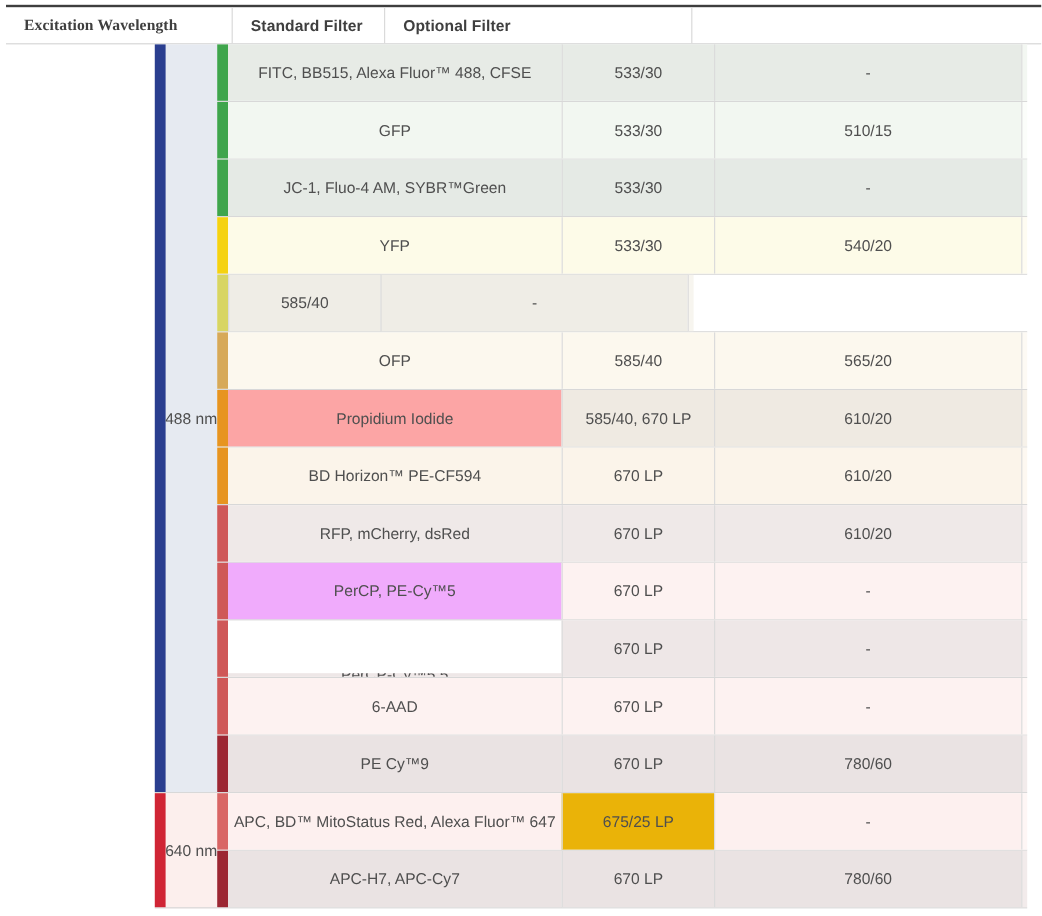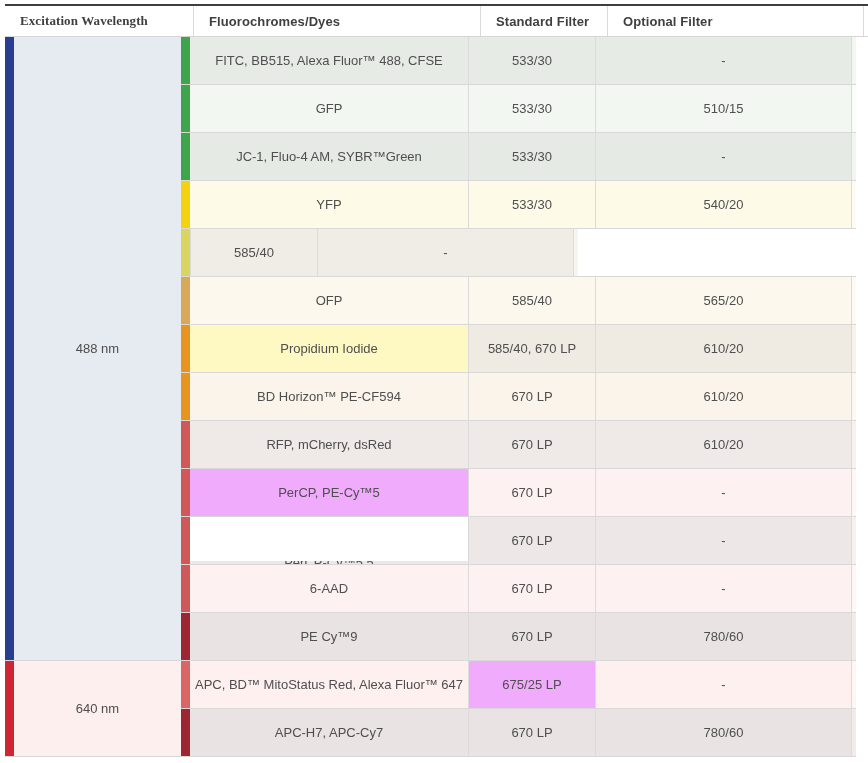--- a/index.html
+++ b/index.html
@@ -39,21 +39,21 @@
     white-space: nowrap;
     overflow: hidden;
   }
   .hc1 { width: 188px; font-family: Liberation Serif, serif; }
   .hc2 { width: 287px; border-left: 1px solid #dadada; }
   .hc3 { width: 127px; border-left: 1px solid #dadada; }
   .hc4 { width: 256px; border-left: 1px solid #dadada; }
   .hc5 { width: 5px;  border-left: 1px solid #dadada; padding-left: 0; }
   
   .body { display: flex; }
-  .col1 { width: 176px; display: flex; flex-direction: column; }
+  .col1 { width: 176px; display: flex; flex-direction: column; align-items: flex-end; }
   .wl-section {
     box-sizing: border-box;
     display: flex;
     border-bottom: 1px solid #d8d8d8;
   }
   .wl-bar { width: 9px; }
   .wl-label {
     flex: 1;
     display: flex;
     align-items: center;
@@ -85,21 +85,20 @@
   .sliver { width: 5px; border-left: 1px solid #dbdbdb; }
 </style>
 </head>
 <body>
 
 <div class="page">
   <div class="tablewrap">
 
     <div class="header-row">
       <div class="hcell hc1">Excitation Wavelength</div>
-      <div class="hcell hc2">Fluorochromes/Dyes</div>
       <div class="hcell hc3">Standard Filter</div>
       <div class="hcell hc4">Optional Filter</div>
       <div class="hcell hc5"></div>
     </div>
 
     <div class="body">
       <div class="col1">
   <div class="wl-section" style="height: 624px; background: rgb(230, 234, 241);">
     <div class="wl-bar" style="background: rgb(42, 62, 143);"></div>
     <div class="wl-label">488 nm</div>
@@ -153,21 +152,21 @@
   <div class="row">
     <div class="dye-bar" style="background: rgb(215, 169, 88);"></div>
     <div class="cell dye" style="background: rgb(252, 248, 238);">OFP</div>
     <div class="cell std" style="background: rgb(252, 248, 238);">585/40</div>
     <div class="cell opt" style="background: rgb(252, 248, 238);">565/20</div>
     <div class="cell sliver" style="background: rgb(253, 250, 244);"></div>
   </div>
 
   <div class="row">
     <div class="dye-bar" style="background: rgb(231, 148, 32);"></div>
-    <div class="cell dye" style="background: #fef9c3;">Propidium Iodide</div>
+    <div class="cell dye" style="background: #fca5a5;">Propidium Iodide</div>
     <div class="cell std" style="background: rgb(239, 234, 226);">585/40, 670 LP</div>
     <div class="cell opt" style="background: rgb(239, 234, 226);">610/20</div>
     <div class="cell sliver" style="background: rgb(247, 242, 234);"></div>
   </div>
 
   <div class="row">
     <div class="dye-bar" style="background: rgb(231, 148, 32);"></div>
     <div class="cell dye" style="background: rgb(251, 244, 234);">BD Horizon™ PE-CF594</div>
     <div class="cell std" style="background: rgb(251, 244, 234);">670 LP</div>
     <div class="cell opt" style="background: rgb(251, 244, 234);">610/20</div>
@@ -210,21 +209,21 @@
     <div class="dye-bar" style="background: rgb(156, 39, 51);"></div>
     <div class="cell dye" style="background: rgb(234, 227, 227);">PE Cy™9</div>
     <div class="cell std" style="background: rgb(234, 227, 227);">670 LP</div>
     <div class="cell opt" style="background: rgb(234, 227, 227);">780/60</div>
     <div class="cell sliver" style="background: rgb(242, 235, 235);"></div>
   </div>
 
   <div class="row">
     <div class="dye-bar" style="background: rgb(217, 102, 101);"></div>
     <div class="cell dye" style="background: rgb(253, 240, 239);">APC, BD™ MitoStatus Red, Alexa Fluor™ 647</div>
-    <div class="cell std" style="background: #f0abfc;">675/25 LP</div>
+    <div class="cell std" style="background: #eab308;">675/25 LP</div>
     <div class="cell opt" style="background: rgb(253, 240, 239);">-</div>
     <div class="cell sliver" style="background: rgb(254, 246, 245);"></div>
   </div>
 
   <div class="row">
     <div class="dye-bar" style="background: rgb(156, 39, 51);"></div>
     <div class="cell dye" style="background: rgb(234, 227, 227);">APC-H7, APC-Cy7</div>
     <div class="cell std" style="background: rgb(234, 227, 227);">670 LP</div>
     <div class="cell opt" style="background: rgb(234, 227, 227);">780/60</div>
     <div class="cell sliver" style="background: rgb(242, 235, 235);"></div>

